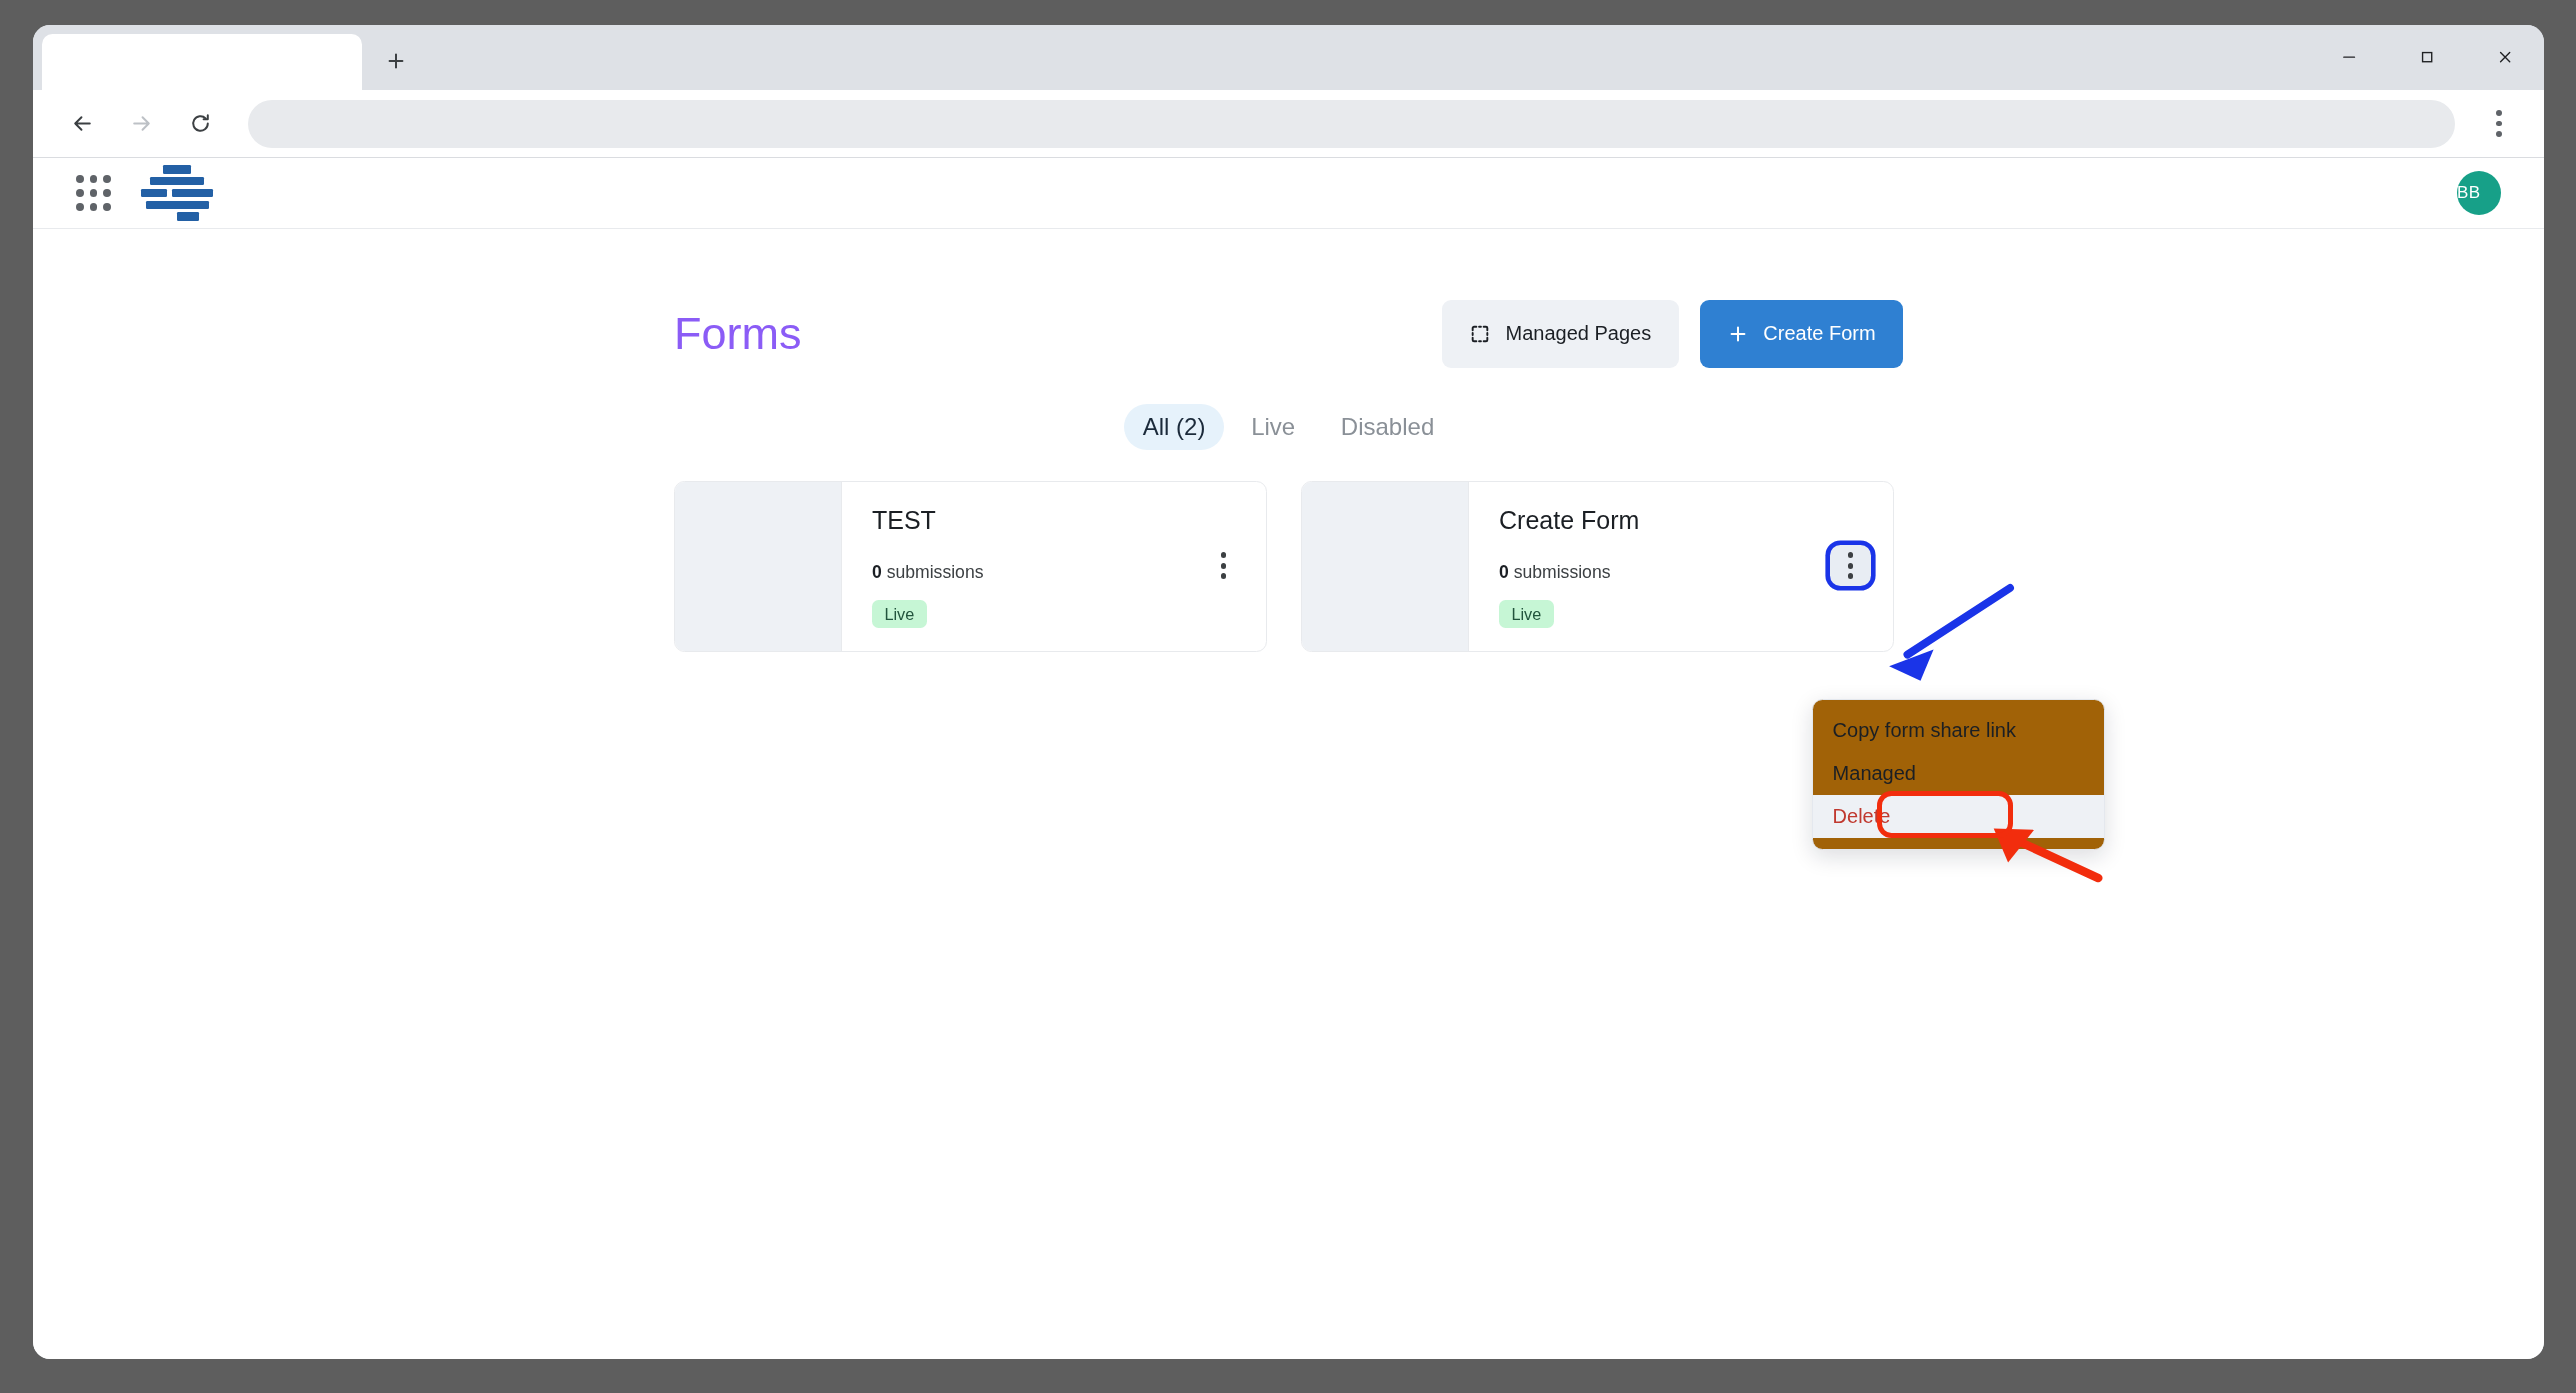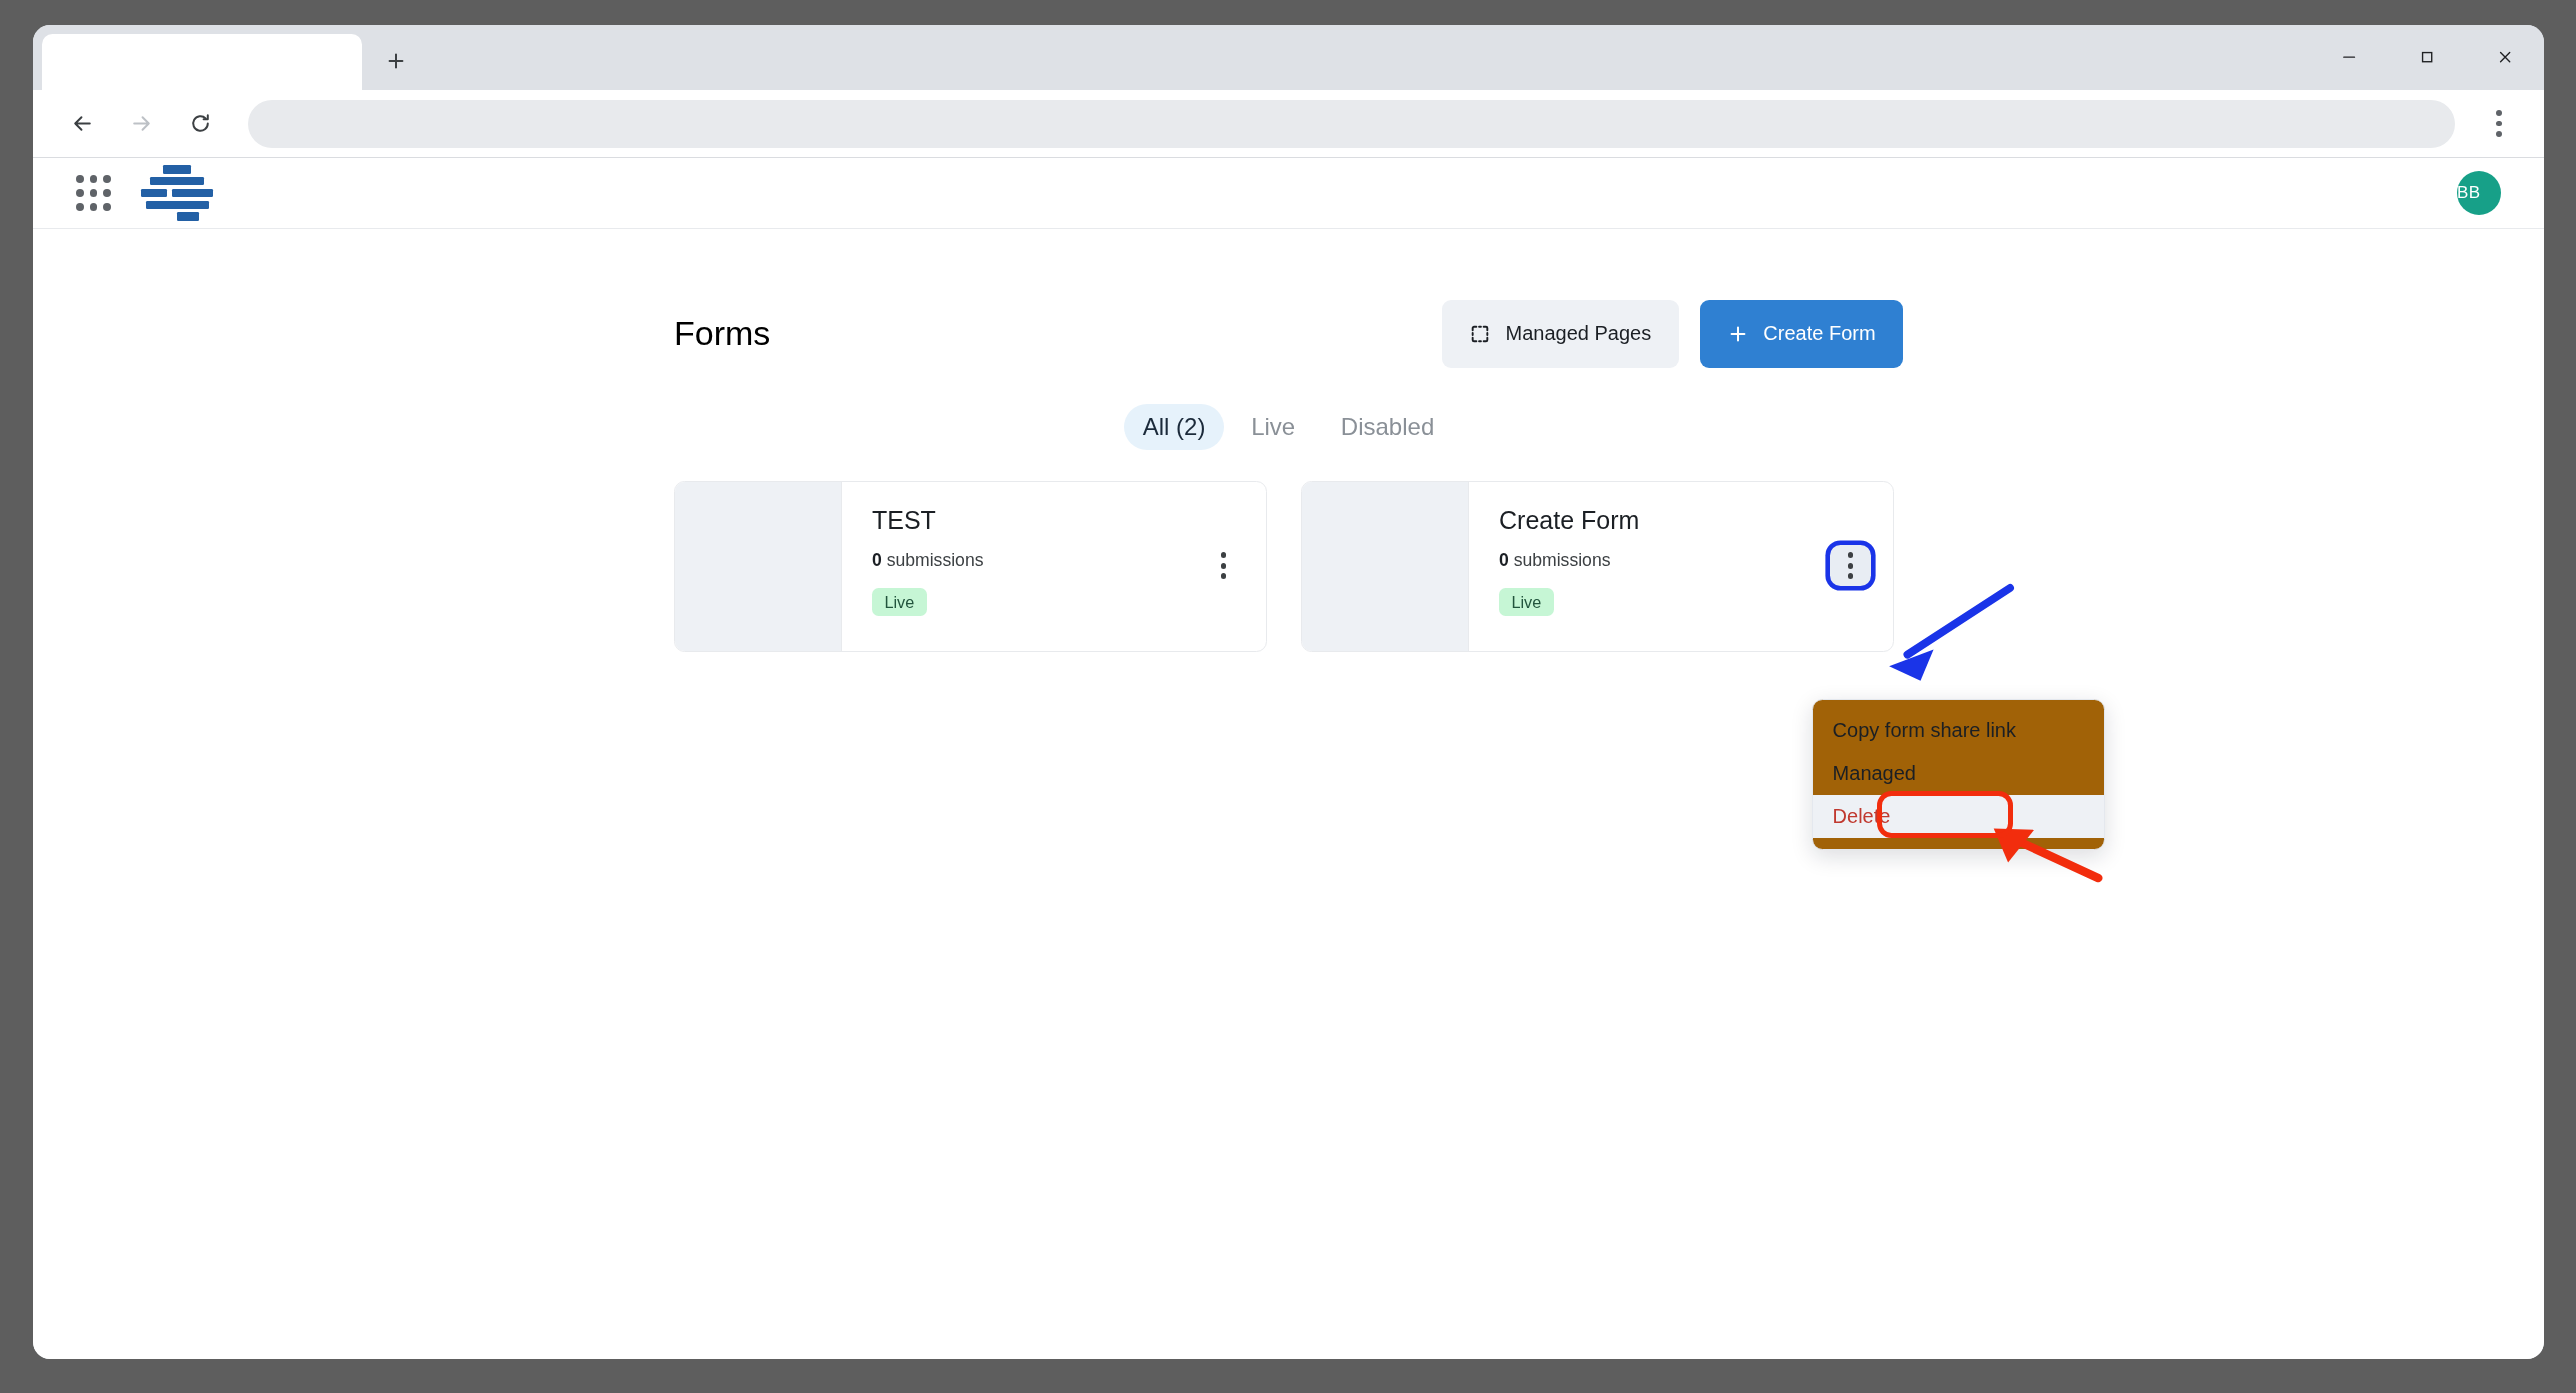--- a/index.html
+++ b/index.html
@@ -190,22 +190,22 @@
   }
   .content-inner { width: 1229px; }
 
   .page-head {
     display: flex;
     align-items: center;
     justify-content: space-between;
     height: 71px;
   }
   .page-title {
-    font-size: 34px;
-    color: #000000;
+    font-size: 45px;
+    color: #8b5cf6;
     font-weight: 400;
   }
   .head-actions { display: flex; align-items: center; gap: 21px; }
 
   .btn {
     display: flex;
     align-items: center;
     gap: 14.4px;
     height: 68px;
     border-radius: 9.1px;
@@ -262,21 +262,21 @@
     flex-direction: column;
   }
   .card-title {
     font-size: 25px;
     color: #1b1f24;
     line-height: 1;
   }
   .card-subs {
     font-size: 17.6px;
     color: #3c4043;
-    margin-top: 17px;
+    margin-top: 29px;
   }
   .card-subs b { font-weight: 700; color: #1b1f24; }
   .badge {
     margin-top: 17px;
     align-self: flex-start;
     background: #c6f6d5;
     color: #22543d;
     font-size: 16.3px;
     border-radius: 6.5px;
     padding: 4.6px 12.4px;

